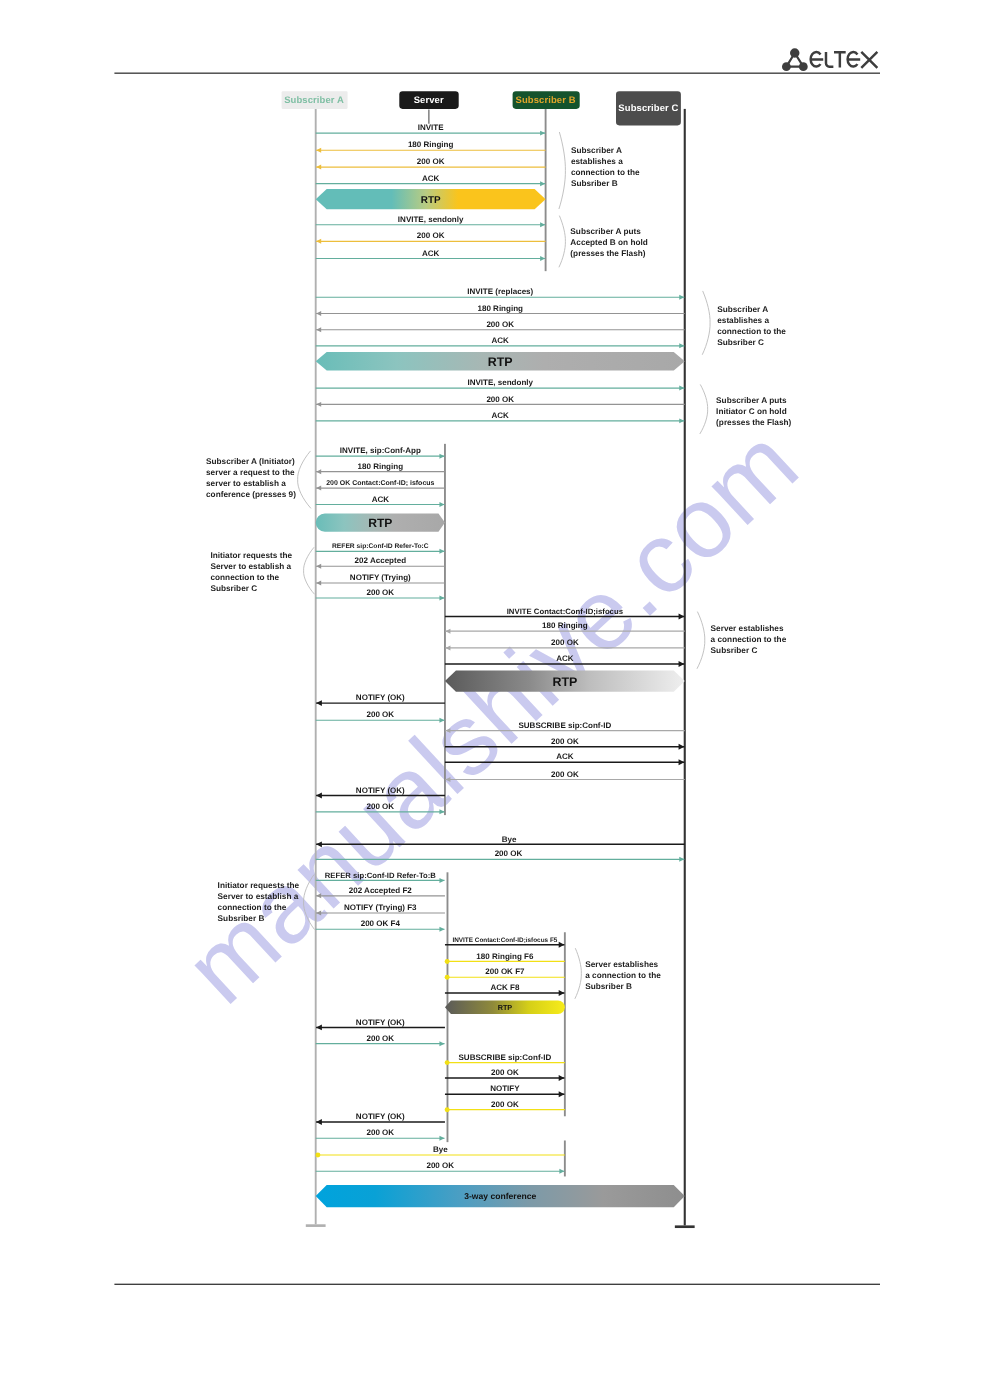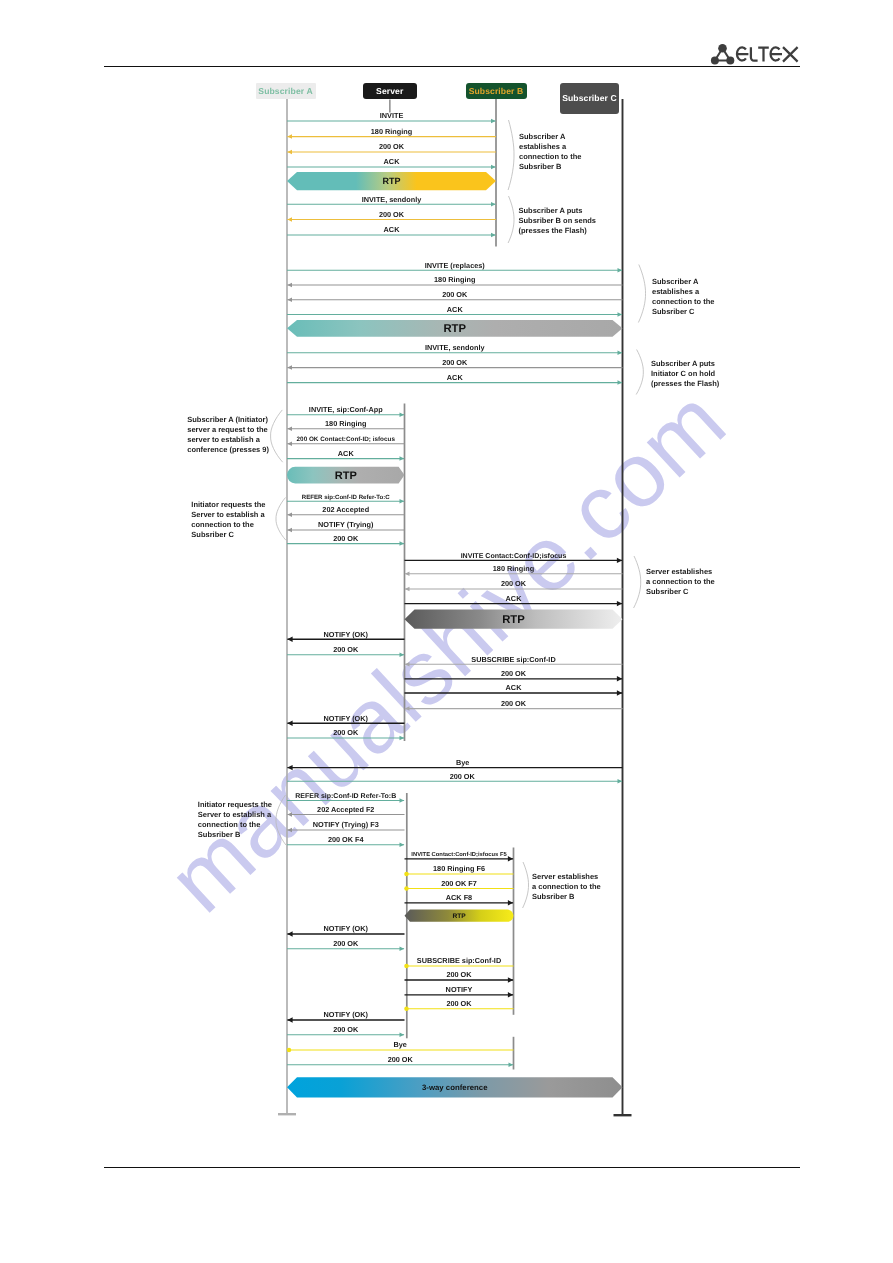--- a/index.html
+++ b/index.html
@@ -296,21 +296,21 @@
 <div class="actorbox ab-dark" style="left:362.5px;top:82.6px;width:54.5px;height:16.5px;">
       <span>Server</span>
     </div>
 <div class="actorbox ab-mid" style="left:465.5px;top:82.6px;width:61.0px;height:16.5px;">
       <span>Subscriber B</span>
     </div>
 <div class="actorbox ab-darkgray" style="left:560px;top:82.6px;width:59.0px;height:31px;align-items:center;">
       <span>Subscriber C</span>
     </div>
 <div class="annot annot-right" style="left:519.0px;top:131.5px;"><span>Subscriber A</span><br><span>establishes a</span><br><span>connection to the</span><br><span>Subsriber B</span></div>
-<div class="annot annot-right" style="left:518.5px;top:205.5px;"><span>Subscriber A puts</span><br><span>Subsriber B on sends</span><br><span>(presses the Flash)</span></div>
+<div class="annot annot-right" style="left:518.5px;top:205.5px;"><span>Subscriber A puts</span><br><span>Accepted B on hold</span><br><span>(presses the Flash)</span></div>
 <div class="annot annot-right" style="left:652.0px;top:276.5px;"><span>Subscriber A</span><br><span>establishes a</span><br><span>connection to the</span><br><span>Subsriber C</span></div>
 <div class="annot annot-right" style="left:651.0px;top:359.0px;"><span>Subscriber A puts</span><br><span>Initiator C on hold</span><br><span>(presses the Flash)</span></div>
 <div class="annot annot-left" style="left:269.0px;top:414.5px;"><span>Subscriber A (Initiator)</span><br><span>server a request to the</span><br><span>server to establish a</span><br><span>conference (presses 9)</span></div>
 <div class="annot annot-left" style="left:265.5px;top:500.0px;"><span>Initiator requests the</span><br><span>Server to establish a</span><br><span>connection to the</span><br><span>Subsriber C</span></div>
 <div class="annot annot-right" style="left:646.0px;top:567.0px;"><span>Server establishes</span><br><span>a connection to the</span><br><span>Subsriber C</span></div>
 <div class="annot annot-left" style="left:272.0px;top:800.0px;"><span>Initiator requests the</span><br><span>Server to establish a</span><br><span>connection to the</span><br><span>Subsriber B</span></div>
 <div class="annot annot-right" style="left:532.0px;top:871.5px;"><span>Server establishes</span><br><span>a connection to the</span><br><span>Subsriber B</span></div>
 </div>
 
 </body></html>

